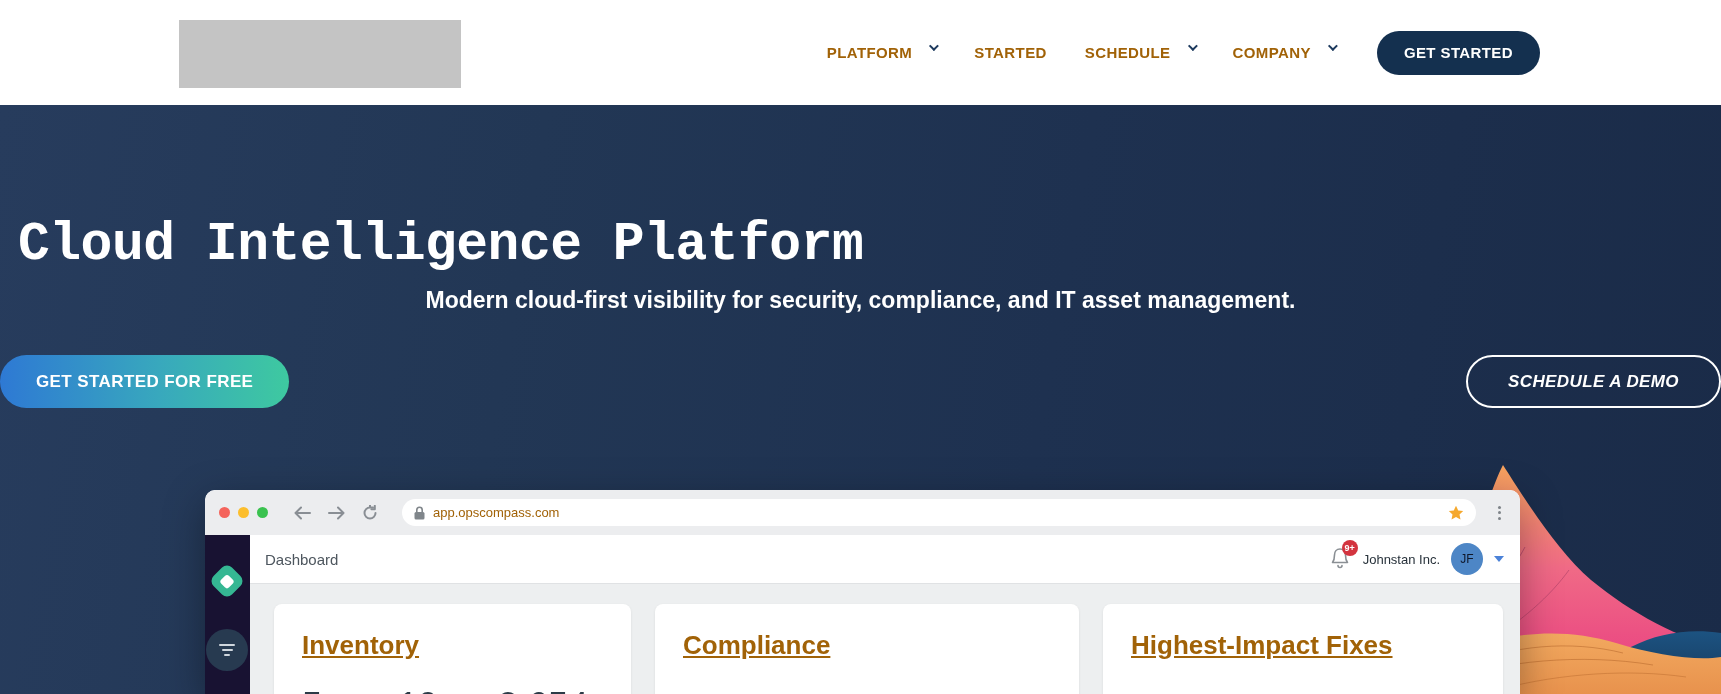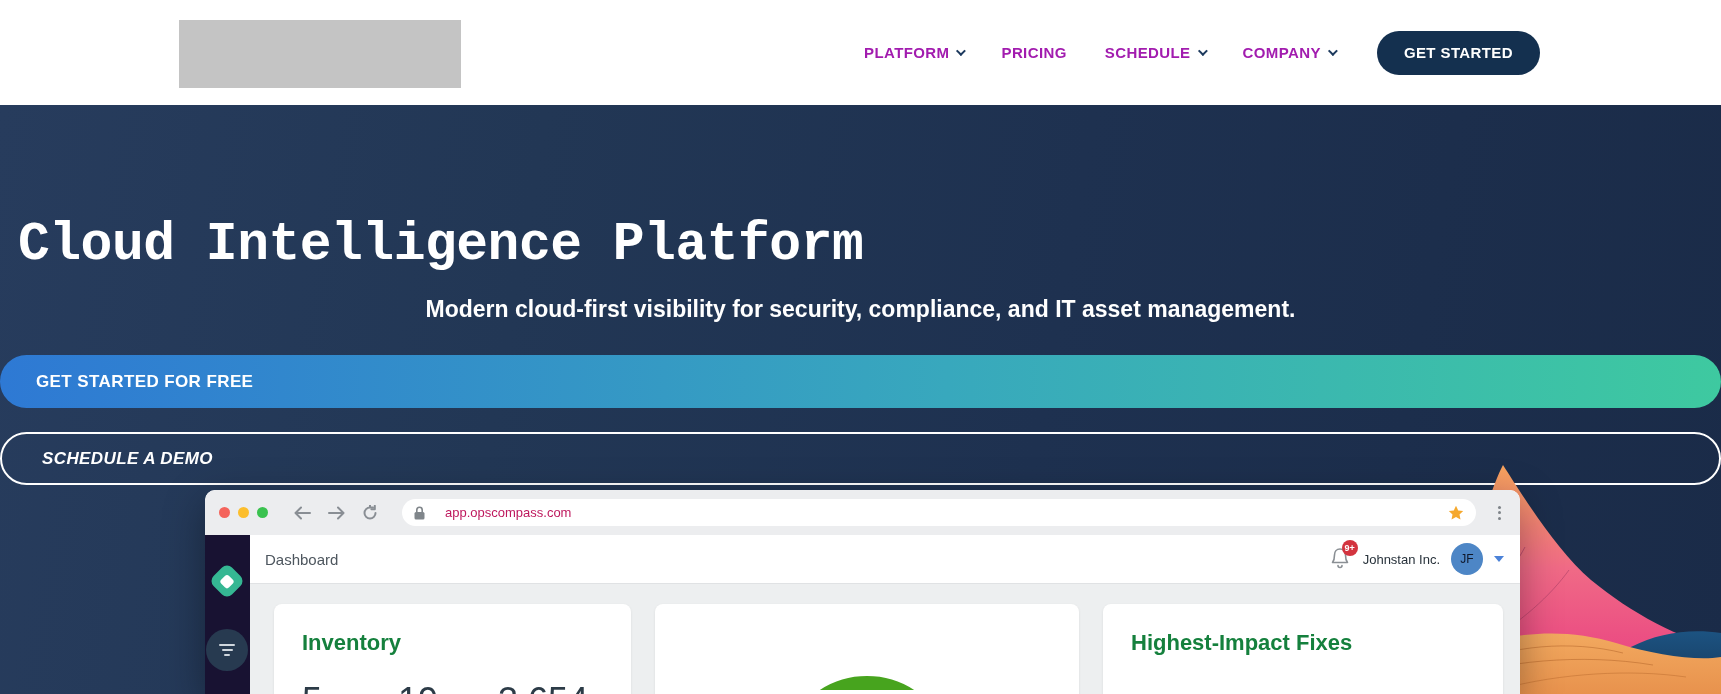--- a/index.html
+++ b/index.html
@@ -4,57 +4,57 @@
 <style>
   * { margin:0; padding:0; box-sizing:border-box; }
   html,body { width:1721px; height:694px; }
   body { font-family:"Liberation Sans", sans-serif; }
   #page { position:relative; width:1721px; height:694px; overflow:hidden; background:#fff; }
 
   
   .topbar { position:absolute; left:0; top:0; width:1721px; height:105px; background:#ffffff; z-index:5; }
   .logo-ph { position:absolute; left:179px; top:20px; width:282px; height:68px; background:#c4c4c4; cursor:pointer; }
   .nav { position:absolute; right:181px; top:0; height:105px; display:flex; align-items:center; gap:38px; }
-  .nav-link { display:flex; align-items:center; gap:7px; font-size:15px; font-weight:700; letter-spacing:.4px;
-              color:#a21caf; text-decoration:none; cursor:pointer; }
+  .nav-link { display:flex; align-items:flex-start; gap:17px; font-size:15px; font-weight:700; letter-spacing:.4px;
+              color:#a16207; text-decoration:none; cursor:pointer; }
   .chev { width:7px; height:7px; border-right:2px solid #1d3a5e; border-bottom:2px solid #1d3a5e;
           transform:rotate(45deg) translateY(-2px); }
   .nav-cta { margin-left:4px; height:44px; line-height:44px; padding:0 27px; border-radius:24px;
              background:#14304f; color:#fff; font-size:15px; font-weight:700; letter-spacing:.4px;
              border:none; cursor:pointer; font-family:inherit; }
 
   
   .hero { position:absolute; left:0; top:105px; width:1721px; height:589px;
           background:linear-gradient(100deg,#273c5d 0%,#223755 30%,#1e3150 60%,#1a2b48 100%); overflow:hidden; }
   .hero-title { position:absolute; left:18px; top:110px; width:100%; 
                 color:#fff; font-size:53px; font-weight:700; letter-spacing:-0.5px;font-family:Liberation Mono, monospace; }
   .hero-sub { position:absolute; left:0; top:182px; width:100%; text-align:center;
-              color:#fff; font-size:23px; font-weight:700;margin-top:9px; }
-  .hero-ctas { position:absolute; left:0; top:250px; width:100%; display:flex; justify-content:space-between; gap:24px;flex-direction:column; }
+              color:#fff; font-size:23px; font-weight:700; }
+  .hero-ctas { position:absolute; left:0; top:250px; width:100%; display:flex; justify-content:space-between; gap:24px; }
   .btn { height:53px; border-radius:27px; font-size:17px; font-weight:700; letter-spacing:.4px;
          color:#fff; display:flex; align-items:center; cursor:pointer; font-family:inherit; }
   .btn-primary { padding:0 36px; border:none; background:linear-gradient(90deg,#2e79d4 0%,#38a8bd 55%,#3ec9a0 100%); }
   .btn-secondary { padding:12px 40px; background:transparent; border:2px solid #ffffff;font-style:italic; }
 
   
   .artwork { position:absolute; left:1441px; top:455px; width:280px; height:239px; z-index:1; }
 
   
   .browser { position:absolute; left:205px; top:490px; width:1315px; height:204px; z-index:2;
              background:#fff; border-radius:10px 10px 0 0; box-shadow:0 12px 40px rgba(0,0,0,.35); overflow:hidden; }
   .chrome { position:absolute; left:0; top:0; width:100%; height:45px; background:#ecedef;
             border-radius:10px 10px 0 0; display:flex; align-items:center; }
   .lights { display:flex; gap:8px; margin-left:14px; }
   .light { width:11px; height:11px; border-radius:50%; cursor:pointer; }
   .l-red{ background:#f4645c; } .l-yellow{ background:#fcbe2d; } .l-green{ background:#3ac24f; }
   .chrome-nav { display:flex; align-items:center; gap:17px; margin-left:26px; }
   .chrome-nav svg { display:block; cursor:pointer; }
   .addressbar { flex:1; margin:0 16px 0 24px; height:27px; border-radius:14px; background:#fff;
                 display:flex; align-items:center; padding:0 12px; cursor:text; }
-  .url-text { margin-left:20px; font-size:13px; color:#be185d; }
+  .url-text { margin-left:8px; font-size:13px; color:#a16207; }
   .star-wrap { margin-left:auto; cursor:pointer; display:flex; }
   .kebab { width:14px; margin-right:14px; display:flex; flex-direction:column; align-items:center; gap:2.5px; cursor:pointer; }
   .kebab i { width:3px; height:3px; border-radius:50%; background:#7e8388; }
 
   
   .appbar { position:absolute; left:45px; top:45px; right:0; height:49px; background:#fff;
             border-bottom:1px solid #e0e2e4; display:flex; align-items:center; }
   .app-title { margin-left:15px; font-size:15px; color:#4d565e; }
   .app-right { margin-left:auto; margin-right:16px; display:flex; align-items:center; gap:11px; }
   .bell { position:relative; width:22px; height:24px; cursor:pointer; }
@@ -75,39 +75,39 @@
   .filter-btn { position:absolute; left:1px; top:94px; width:42px; height:42px; border-radius:50%;
                 background:#273a50; display:flex; flex-direction:column; align-items:center;
                 justify-content:center; gap:3px; cursor:pointer; }
   .filter-btn i { height:2px; background:#cfd6dd; border-radius:1px; display:block; }
   .fb1{ width:16px; } .fb2{ width:11px; } .fb3{ width:6px; }
 
   .content { position:absolute; left:45px; top:94px; right:0; bottom:0; background:#edeff0; }
   .cards { position:absolute; left:24px; top:20px; display:flex; gap:24px; }
   .card { background:#fff; border-radius:8px; box-shadow:0 1px 3px rgba(0,0,0,.08); padding:26px 28px; height:150px; }
   .card-1 { width:357px; } .card-2 { width:424px; } .card-3 { width:400px; }
-  .card-title { font-size:22px; font-weight:700; color:#15803d; }
+  .card-title { font-size:26px; font-weight:700; color:#a16207;text-decoration:underline; }
   .stats { display:flex; margin-top:24px; font-size:36px; font-weight:500; color:#2c3b47; }
   .stat-2 { margin-left:76px; } .stat-3 { margin-left:60px; }
   .gauge-wrap { display:flex; justify-content:center; margin-top:20px; }
 </style>
 </head>
 <body>
 
 <div id="page">
 
   <header class="topbar">
     <div class="logo-ph"></div>
     <nav class="nav">
       <a class="nav-link">
         <span>PLATFORM</span>
         <span class="chev"></span>
       </a>
       <a class="nav-link">
-        <span>PRICING</span>
+        <span>STARTED</span>
       </a>
       <a class="nav-link">
         <span>SCHEDULE</span>
         <span class="chev"></span>
       </a>
       <a class="nav-link">
         <span>COMPANY</span>
         <span class="chev"></span>
       </a>
       <button class="nav-cta">GET STARTED</button>
@@ -222,20 +222,21 @@
         <div class="card card-1">
           <div class="card-title">Inventory</div>
           <div class="stats">
             <span class="stat-1">5</span>
             <span class="stat-2">19</span>
             <span class="stat-3">3,654</span>
           </div>
         </div>
 
         <div class="card card-2">
+          <div class="card-title">Compliance</div>
           <div class="gauge-wrap">
             <svg width="200" height="40" viewBox="0 0 200 40">
               <path d="M24,95 A78,78 0 0 1 176,95" fill="none" stroke="#47a41e" stroke-width="17" stroke-linecap="round"></path>
               <path d="M166,60 A78,78 0 0 1 176,95" fill="none" stroke="#2e7d14" stroke-width="17"></path>
             </svg>
           </div>
         </div>
 
         <div class="card card-3">
           <div class="card-title">Highest-Impact Fixes</div>

